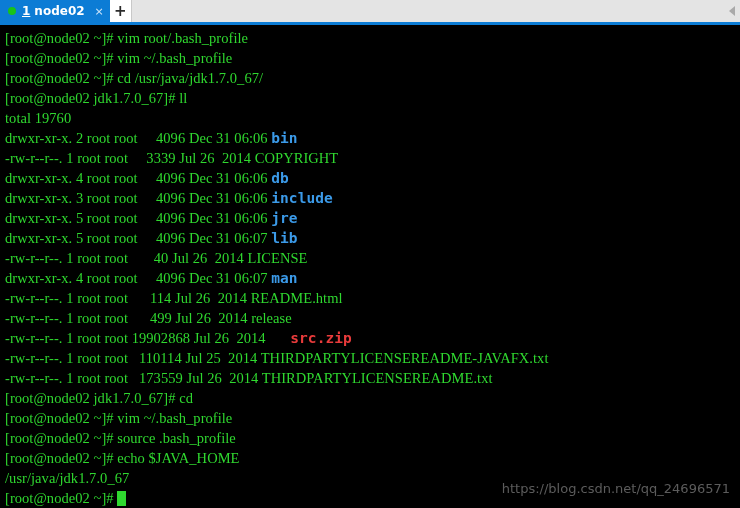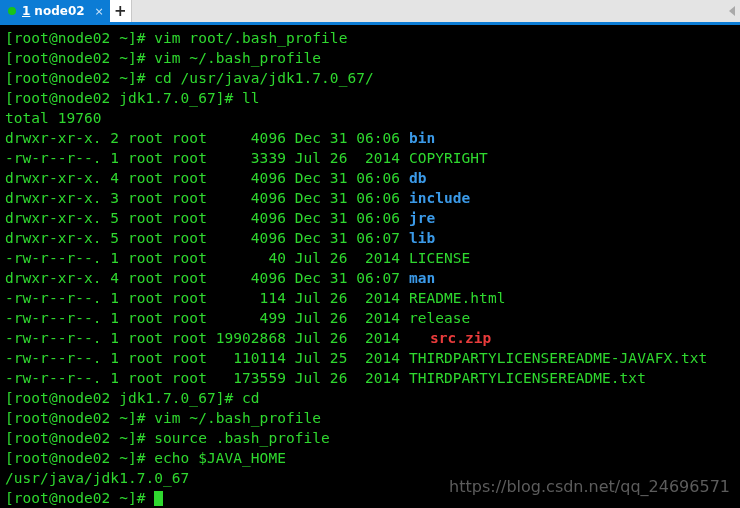--- a/index.html
+++ b/index.html
@@ -108,37 +108,37 @@
     position: absolute;
     top: 3px;
     left: 5px;
     font-family: "DejaVu Sans Mono", monospace;
     font-size: 14.5px;
     line-height: 20px;
     white-space: pre;
     letter-spacing: 0.05px;
   }
   .line { height: 20px; }
-  .g  { color: #2fd82f; }                    
+  .g  { color: #2fd82f; font-family: Liberation Serif, serif; }                    
   .b  { color: #3b9ae8; font-weight: bold; } 
   .r  { color: #e83b3b; font-weight: bold; margin-left: 21px; } 
   .cursor {
     display: inline-block;
     width: 9px;
     height: 15px;
     background: #2fd82f;
     vertical-align: -3px;
   }
   #watermark {
     position: absolute;
     right: 10px;
     bottom: 12px;
     color: #5c5c5c;
     font-family: "DejaVu Sans", sans-serif;
-    font-size: 16px;
+    font-size: 13px;
     white-space: nowrap;
   }
 </style>
 </head>
 <body>
 
 <div id="app">
 
   <div id="tabbar">
     <div class="tab">

